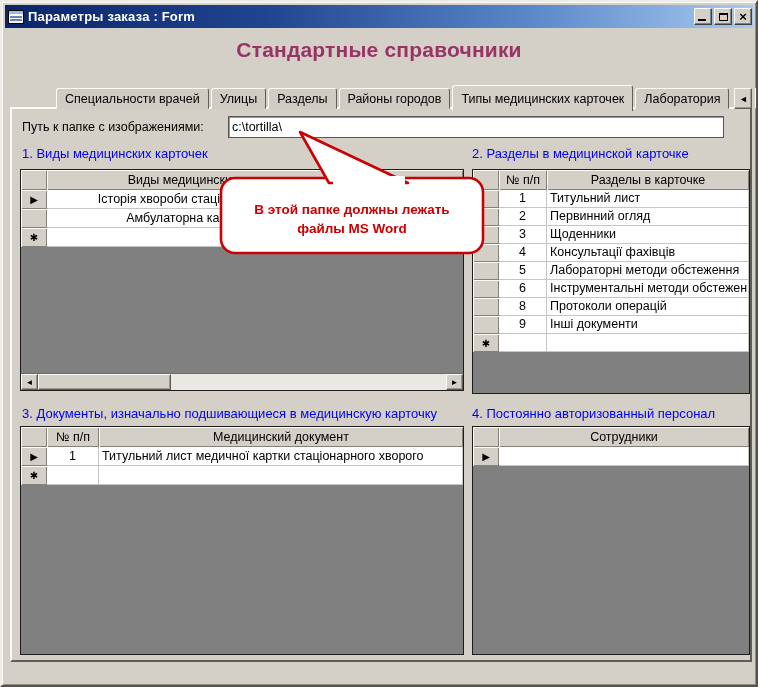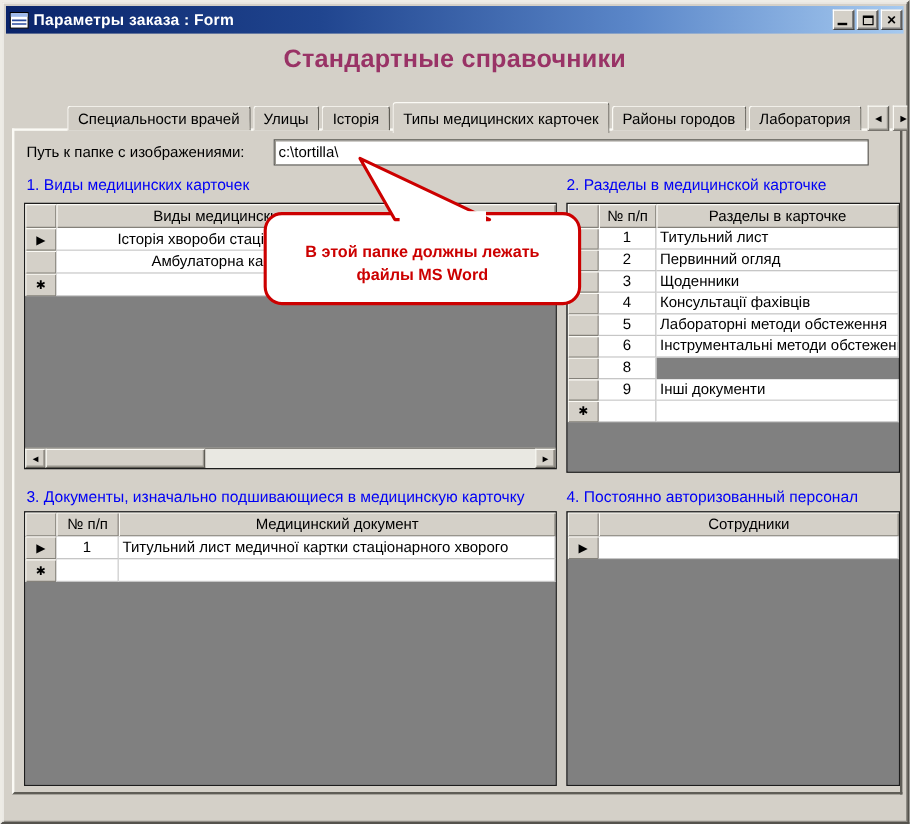--- a/index.html
+++ b/index.html
@@ -139,23 +139,23 @@
       </div>
   </div>
 
   <div class="page-title">Стандартные справочники</div>
 
   <div class="tab-page"></div>
 
   <div class="tabstrip">
     <div class="tab">Специальности врачей</div>
     <div class="tab">Улицы</div>
-    <div class="tab">Історія</div>
+    <div class="tab">Разделы</div>
+    <div class="tab">Районы городов</div>
     <div class="tab active">Типы медицинских карточек</div>
-    <div class="tab">Районы городов</div>
     <div class="tab">Лаборатория</div>
     <div class="tab-scroll">
         <span>◄</span>
       </div>
     <div class="tab-scroll">
         <span>►</span>
       </div>
   </div>
 
   <div class="field-label">Путь к папке с изображениями:</div>
@@ -232,20 +232,21 @@
       <div class="dc grow" style="line-height:17px;">Лабораторні методи обстеження</div>
     </div>
     <div class="ds-row" style="height:18px;">
       <div class="sel"></div>
       <div class="dc center" style="width:48px;line-height:17px;">6</div>
       <div class="dc grow" style="line-height:17px;">Інструментальні методи обстеження</div>
     </div>
     <div class="ds-row" style="height:18px;">
       <div class="sel"></div>
       <div class="dc center" style="width:48px;line-height:17px;">8</div>
+      <div class="dc grow" style="line-height:17px;">Протоколи операцій</div>
     </div>
     <div class="ds-row" style="height:18px;">
       <div class="sel"></div>
       <div class="dc center" style="width:48px;line-height:17px;">9</div>
       <div class="dc grow" style="line-height:17px;">Інші документи</div>
     </div>
     <div class="ds-row" style="height:18px;">
       <div class="sel">✱</div>
       <div class="dc center" style="width:48px;line-height:17px;"></div>
       <div class="dc grow" style="line-height:17px;"></div>

